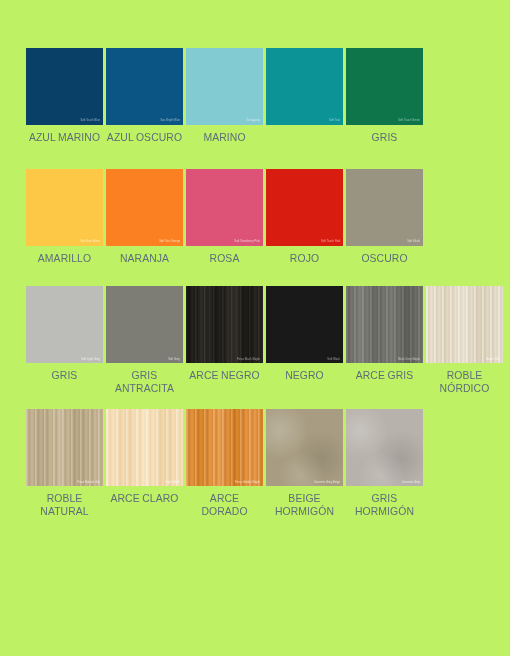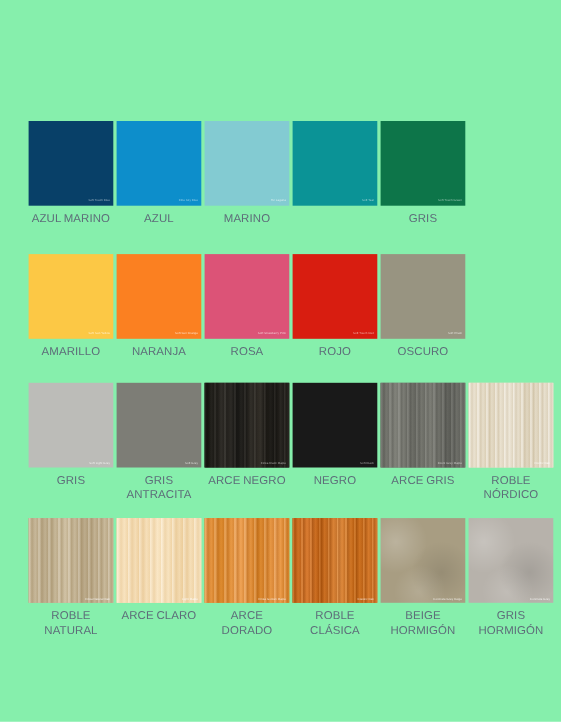--- a/index.html
+++ b/index.html
@@ -12,22 +12,22 @@
     height: 656px;
     background: #ffffff;
     font-family: "Liberation Sans", sans-serif;
     overflow: hidden;
   }
 
   .palette-sheet {
     position: relative;
     width: 510px;
     height: 656px;
-    background: #86efac;
-    padding-top: 110px;
+    background: #bef264;
+    padding-top: 48px;
     box-sizing: border-box;
   }
 
   .swatch-row {
     display: flex;
     justify-content: flex-start;
     padding-left: 26px;
     padding-right: 26px;
     box-sizing: border-box;
     width: 510px;
@@ -85,24 +85,24 @@
 <div class="palette-sheet">
   <div class="rows-container">
       <div class="swatch-row row-1">
         <div class="swatch-cell">
           <div class="swatch-chip" style="background-color:#084068;">
             <span class="chip-code" style="color: rgba(255, 255, 255, 0.55);">Soft Touch Blue</span>
           </div>
           <div class="swatch-label">AZUL MARINO</div>
         </div>
         <div class="swatch-cell">
-          <div class="swatch-chip" style="background-color:#0d8ecb;">
-            <span class="chip-code" style="color: rgba(255, 255, 255, 0.55);">Elite Sky Blue</span>
-          </div>
-          <div class="swatch-label">AZUL</div>
+          <div class="swatch-chip" style="background-color:#0b5585;">
+            <span class="chip-code" style="color: rgba(255, 255, 255, 0.55);">Sea Bright Blue</span>
+          </div>
+          <div class="swatch-label">AZUL OSCURO</div>
         </div>
         <div class="swatch-cell">
           <div class="swatch-chip" style="background-color:#83cbd2;">
             <span class="chip-code" style="color: rgba(255, 255, 255, 0.7);">Tiz Laguna</span>
           </div>
           <div class="swatch-label">MARINO</div>
         </div>
         <div class="swatch-cell">
           <div class="swatch-chip" style="background-color:#0b9396;">
             <span class="chip-code" style="color: rgba(255, 255, 255, 0.55);">Soft Teal</span>
@@ -205,26 +205,20 @@
           <div class="swatch-label">ARCE CLARO</div>
         </div>
         <div class="swatch-cell">
           <div class="swatch-chip" style="background-color:#e8913f;background-image:repeating-linear-gradient(90deg, rgba(255,255,255,0.20) 0px, rgba(255,255,255,0.20) 1px, rgba(140,75,15,0.26) 3px, rgba(255,210,150,0.14) 6px, rgba(140,75,15,0.16) 9px),linear-gradient(90deg, #e8933f 0%, #d9801f 20%, #ef9e4e 42%, #d57b1c 64%, #eb9745 86%, #dd8526 100%);">
             <span class="chip-code" style="color: rgba(255, 255, 255, 0.75);">Finsa Golden Maple</span>
           </div>
           <div class="swatch-label">ARCE
 DORADO</div>
         </div>
         <div class="swatch-cell">
-          <div class="swatch-chip" style="background-color:#cf6f22;background-image:repeating-linear-gradient(90deg, rgba(255,225,190,0.16) 0px, rgba(255,225,190,0.16) 1px, rgba(110,50,8,0.30) 2px, rgba(255,190,130,0.10) 5px, rgba(110,50,8,0.18) 8px),linear-gradient(90deg, #c2600f 0%, #d7762a 18%, #bd5c0d 33%, #e08a3c 55%, #c4640f 74%, #d87a2c 100%);">
-            <span class="chip-code" style="color: rgba(255, 255, 255, 0.7);">Classic Oak</span>
-          </div>
-          <div class="swatch-label">ROBLE CLÁSICA</div>
-        </div>
-        <div class="swatch-cell">
           <div class="swatch-chip" style="background-color:#a89d82;background-image:radial-gradient(circle at 18% 28%, rgba(255,255,255,0.22) 0%, rgba(255,255,255,0) 34%),radial-gradient(circle at 72% 64%, rgba(0,0,0,0.10) 0%, rgba(0,0,0,0) 38%),radial-gradient(circle at 46% 86%, rgba(255,255,255,0.14) 0%, rgba(255,255,255,0) 30%);">
             <span class="chip-code" style="color: rgba(255, 255, 255, 0.8);">Concrete Grey Beige</span>
           </div>
           <div class="swatch-label">BEIGE
 HORMIGÓN</div>
         </div>
         <div class="swatch-cell">
           <div class="swatch-chip" style="background-color:#b7b2ab;background-image:radial-gradient(circle at 18% 28%, rgba(255,255,255,0.22) 0%, rgba(255,255,255,0) 34%),radial-gradient(circle at 72% 64%, rgba(0,0,0,0.10) 0%, rgba(0,0,0,0) 38%),radial-gradient(circle at 46% 86%, rgba(255,255,255,0.14) 0%, rgba(255,255,255,0) 30%);">
             <span class="chip-code" style="color: rgba(255, 255, 255, 0.85);">Concrete Grey</span>
           </div>

